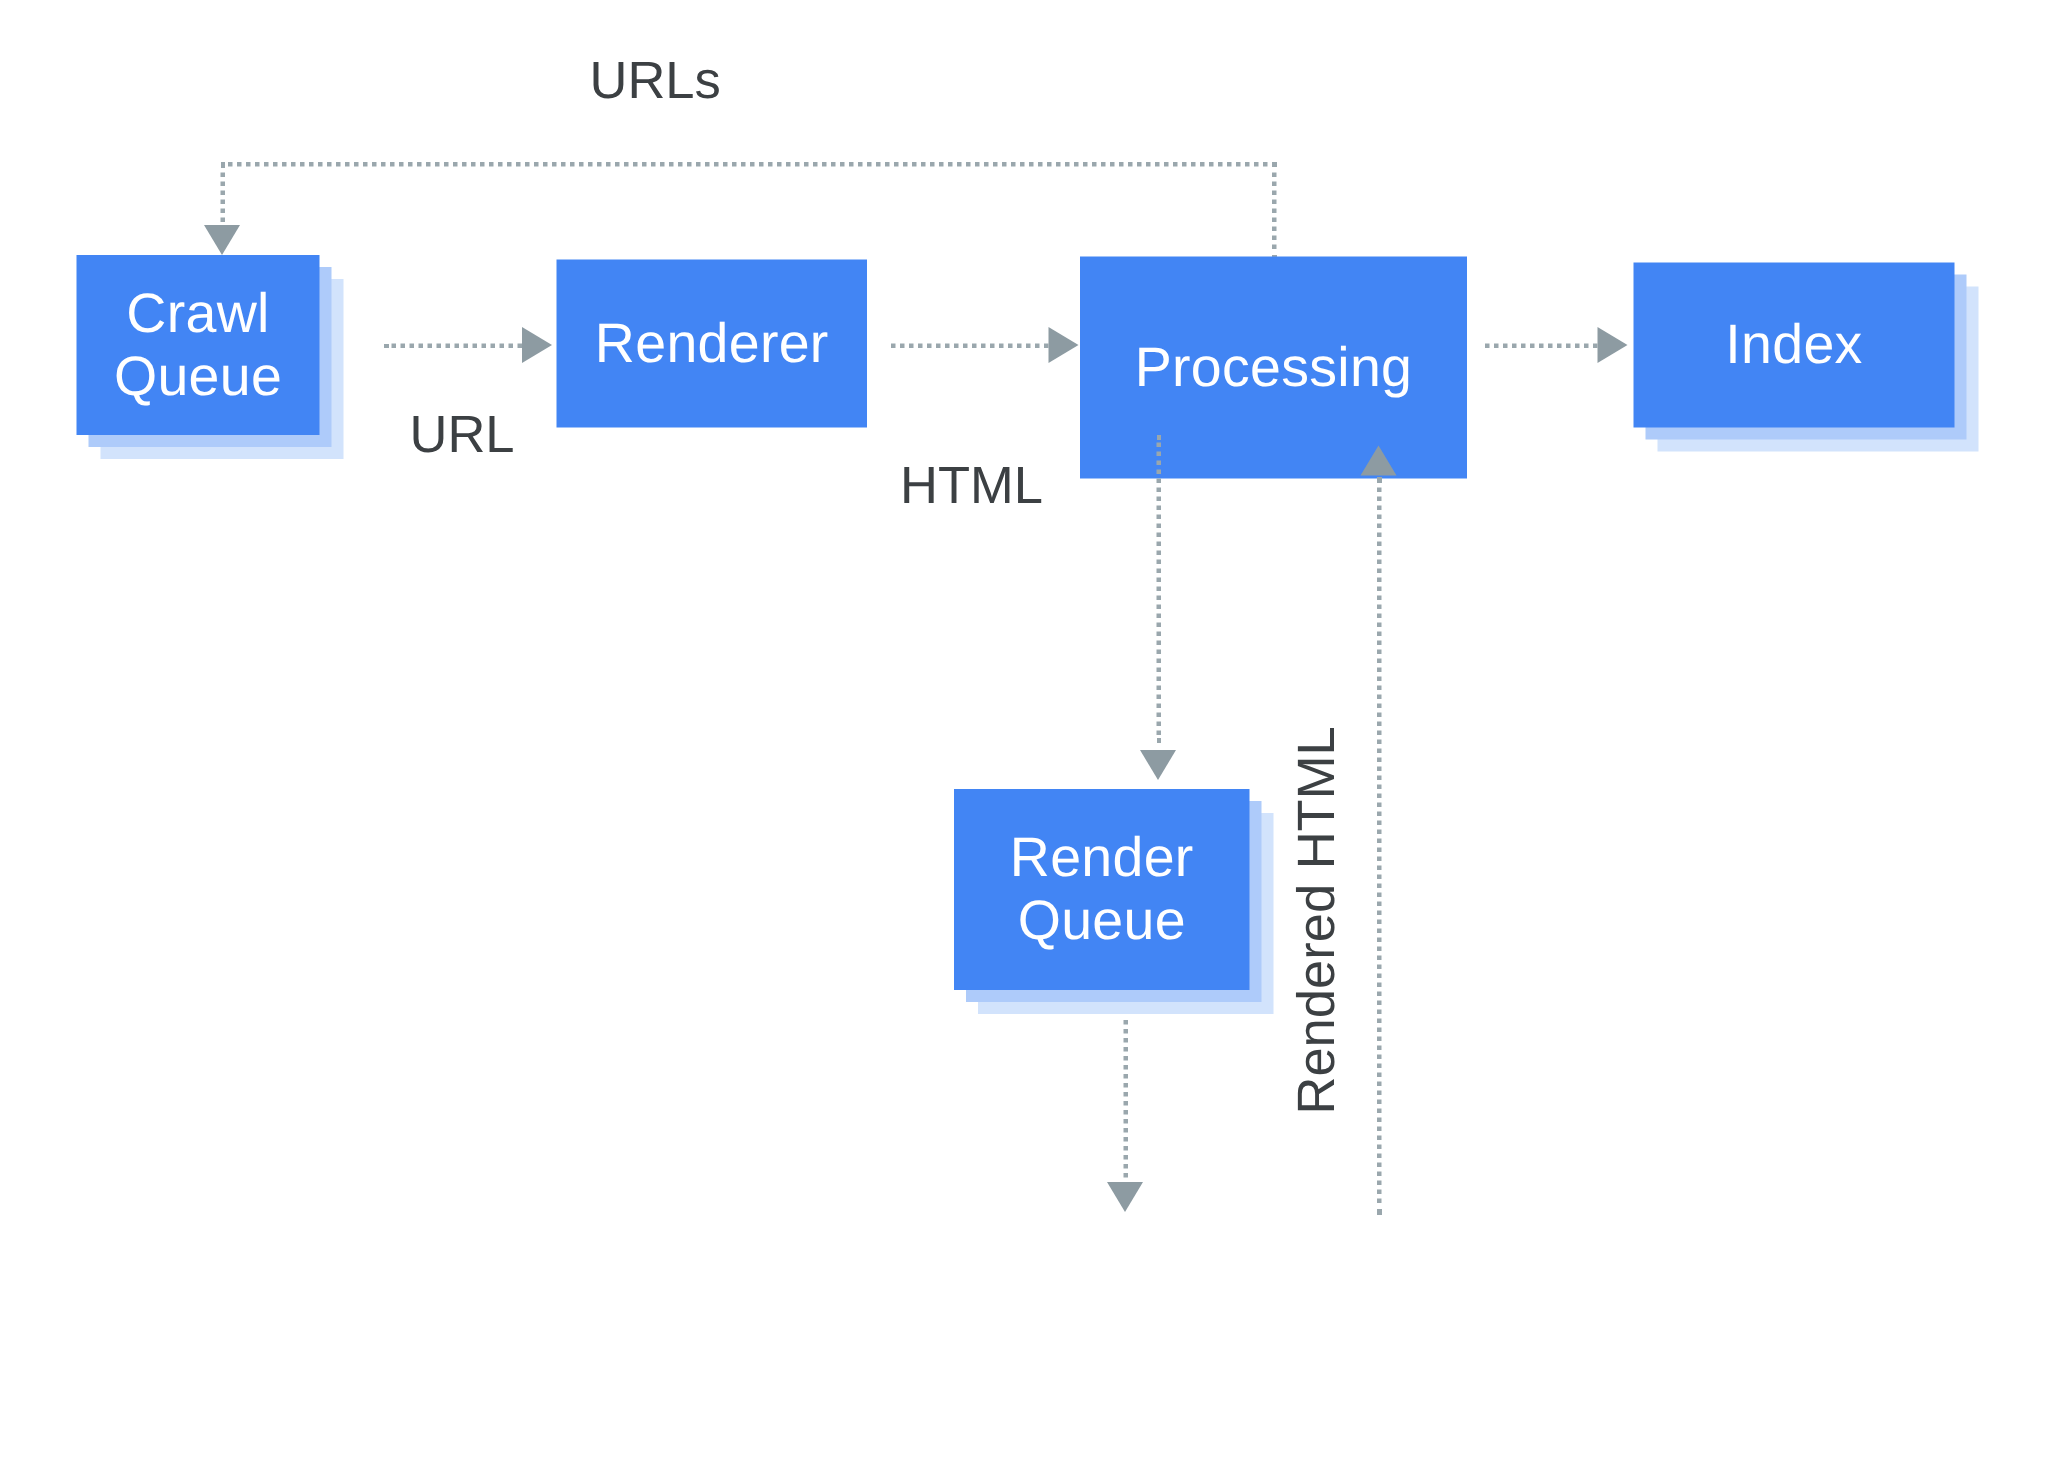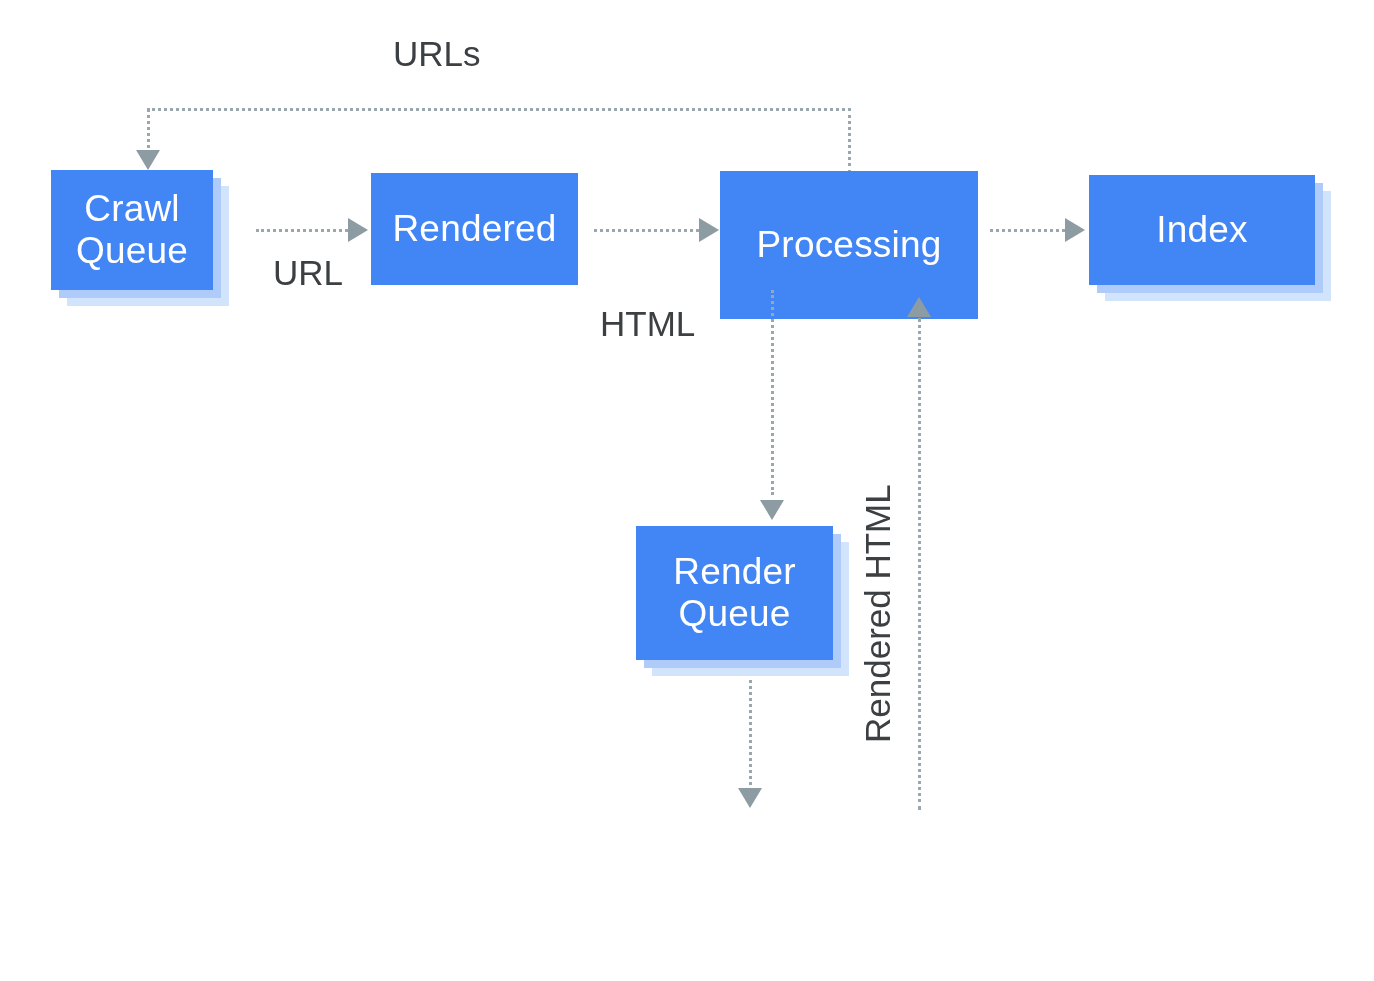--- a/index.html
+++ b/index.html
@@ -117,40 +117,40 @@
   <div class="node" style="left:51px; top:170px; width:162px; height:120px;">
     <div class="layer back2" style="transform:translate(16px,16px);"></div>
     <div class="layer back1" style="transform:translate(8px,8px);"></div>
     <div class="layer front"></div>
     <div class="face">Crawl
 Queue</div>
   </div>
 
   <div class="conn h" style="left:256px; top:229px; width:92px;"></div>
   <div class="arrow right" style="left:348px; top:218px;"></div>
-  <div class="edge-label" style="left:273px; top:255px;">URL</div>
+  <div class="edge-label" style="left:273px; top:272px;">URL</div>
 
   <div class="node" style="left:371px; top:173px; width:207px; height:112px;">
     <div class="layer front"></div>
-    <div class="face">Rendered</div>
+    <div class="face">Renderer</div>
   </div>
 
   <div class="conn h" style="left:594px; top:229px; width:105px;"></div>
   <div class="arrow right" style="left:699px; top:218px;"></div>
   <div class="edge-label" style="left:600px; top:272px;margin-top:34px;">HTML</div>
 
   <div class="node" style="left:720px; top:171px; width:258px; height:148px;">
     <div class="layer front"></div>
     <div class="face">Processing</div>
   </div>
 
   <div class="conn h" style="left:990px; top:229px; width:75px;"></div>
   <div class="arrow right" style="left:1065px; top:218px;"></div>
 
-  <div class="node" style="left:1089px; top:175px; width:214px; height:110px;padding-left:12px;">
+  <div class="node" style="left:1089px; top:175px; width:214px; height:110px;">
     <div class="layer back2" style="transform:translate(16px,16px);"></div>
     <div class="layer back1" style="transform:translate(8px,8px);"></div>
     <div class="layer front"></div>
     <div class="face">Index</div>
   </div>
 
   <div class="conn v" style="left:771px; top:290px; height:205px;"></div>
   <div class="arrow down" style="left:760px; top:500px;"></div>
 
   <div class="node" style="left:636px; top:526px; width:197px; height:134px;border-radius:15px;">

